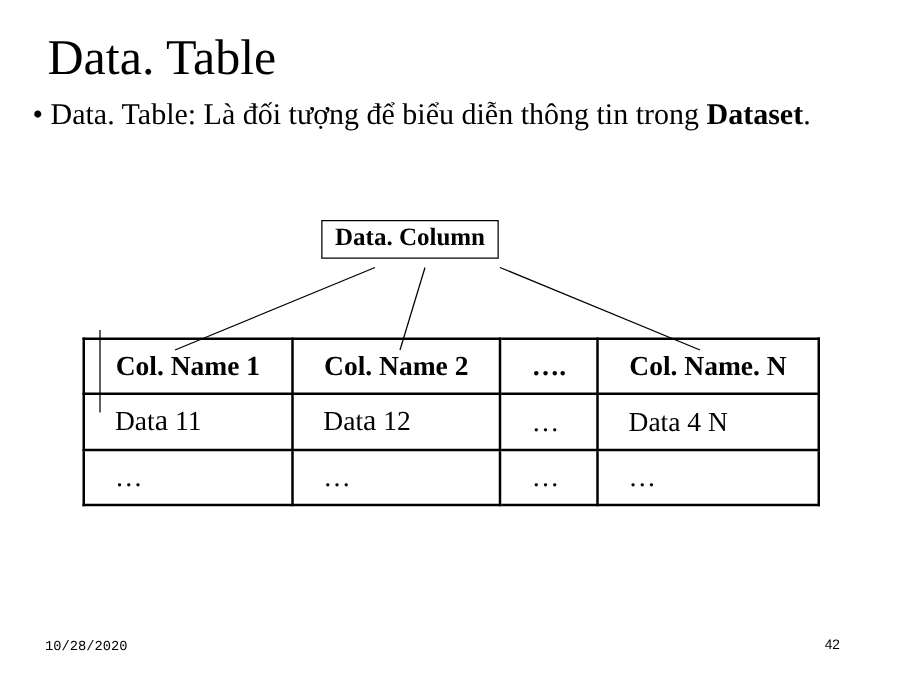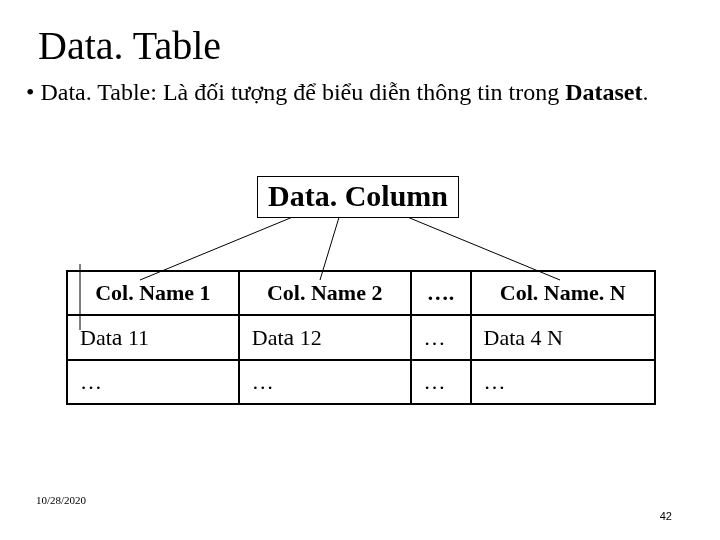--- a/index.html
+++ b/index.html
@@ -26,21 +26,21 @@
   .bullet {
     font-size: 24px;
     line-height: 1.15;
     max-width: 640px;
     margin-left: 0;
   }
   .bullet .bold { font-weight: bold; text-align: center; }
   .label-box {
     display: inline-block;
     border: 1px solid #000;
-    font-size: 30px;
+    font-size: 20px;
     font-weight: bold;
     padding: 2px 10px 4px 10px;
     background: #fff;
   }
   .label-column {
     position: absolute;
     left: 257px;
     top: 176px;
     z-index: 3;
   }
@@ -55,42 +55,42 @@
     left: 66px;
     top: 270px;
     width: 590px;
   }
   table.data {
     border-collapse: collapse;
     width: 100%;
   }
   table.data th, table.data td {
     border: 2px solid #000;
-    padding: 8px 12px;
+    padding: 8px 24px;
     font-size: 22px;
     text-align: left;
     vertical-align: middle;
     background: #fff;
   }
   table.data th {
     font-weight: bold;
     font-size: 22px;
     text-align: center;
     height: 44px;
   }
   table.data td {
     height: 44px;
   }
   .col-ell { width: 60px; text-align: center; }
   .big-letter { font-size: 24px; }
   .footer-date {
     position: absolute;
     left: 36px;
-    bottom: 34px;
-    font-family: Liberation Serif, serif;
+    bottom: 16px;
+    font-family: Liberation Mono, monospace;
     font-size: 11px;
     color: #000;
   }
   .footer-page {
     position: absolute;
     right: 36px;
     bottom: 18px;
     font-family: Arial, sans-serif;
     font-size: 11px;
     color: #000;

